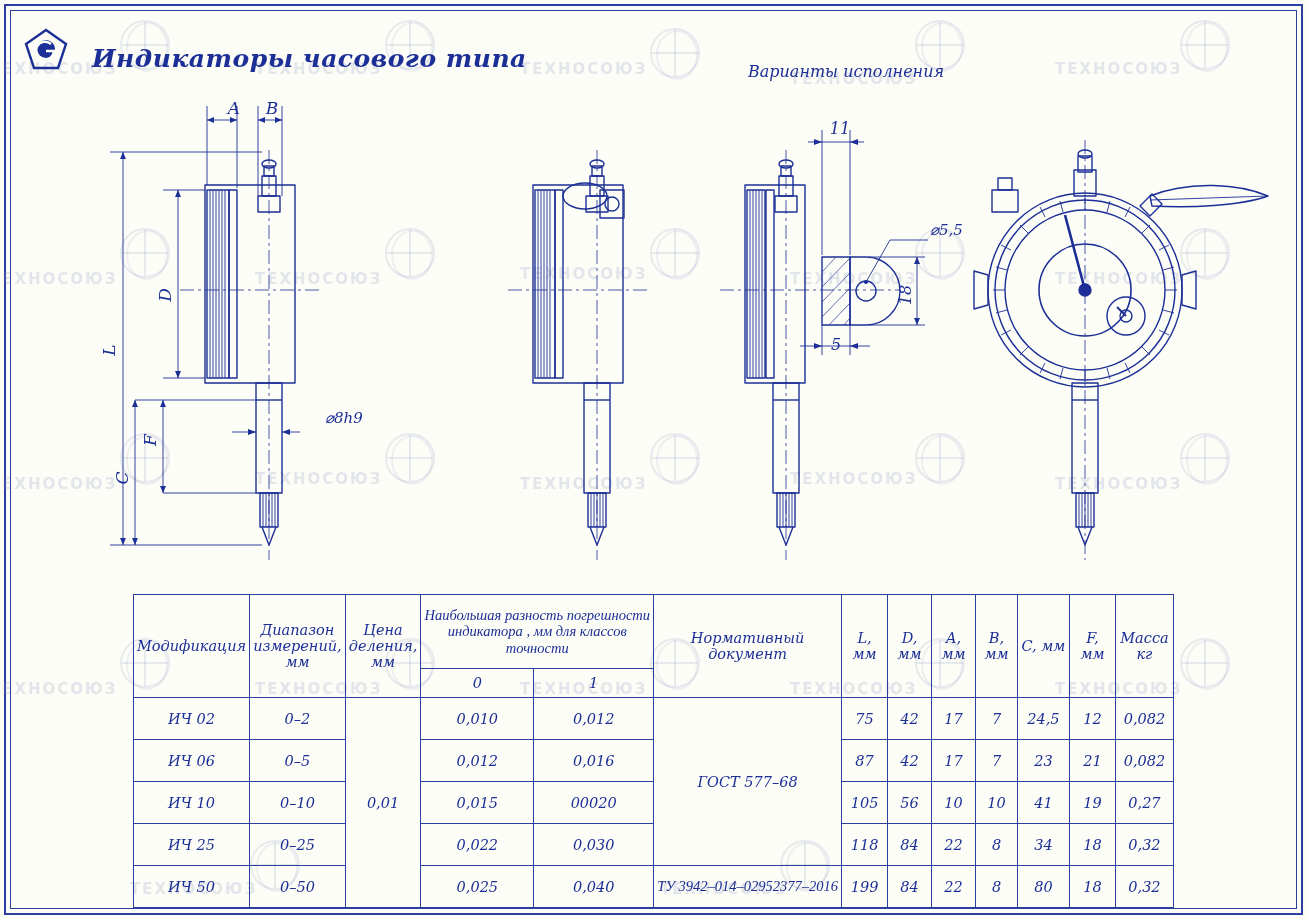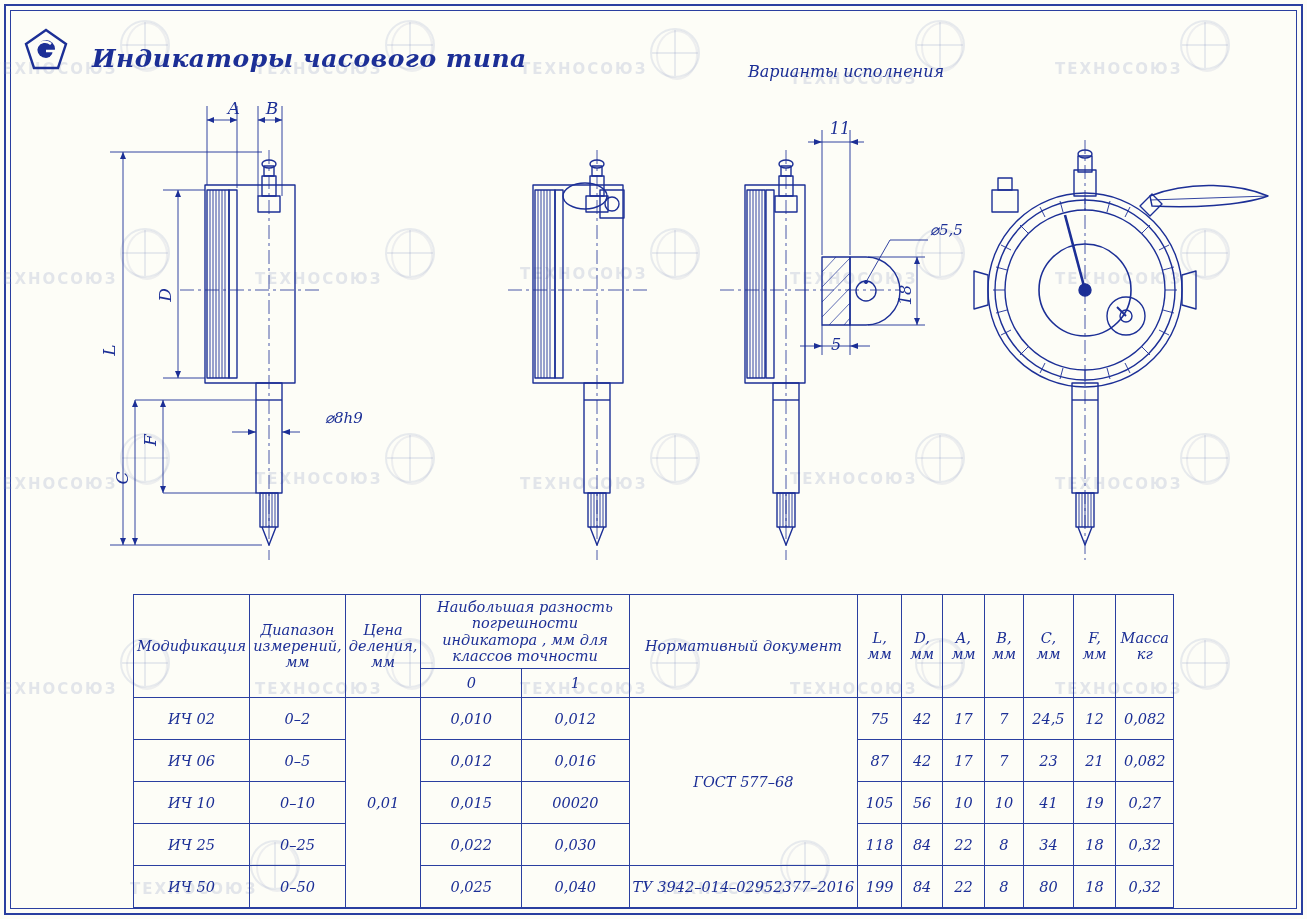--- a/index.html
+++ b/index.html
@@ -36,21 +36,21 @@
 
   
   .tbl-wrap{position:absolute;left:133px;top:594px;width:1041px;}
   table.spec{border-collapse:collapse;width:1041px;
     font-family:"DejaVu Serif",serif;font-style:italic;color:#1c2f96;}
   table.spec td,table.spec th{border:1.4px solid #2a3fa0;text-align:center;vertical-align:middle;
     font-weight:normal;font-size:14.5px;font-style:italic;padding:2px 3px;}
   table.spec .hd{font-size:13.5px;line-height:1.12;height:74px;}
   table.spec .row td{height:37px;}
   .sub{font-size:13.5px;}
-  .small{font-size:12px;}
+  .small{font-size:12px;font-family:Liberation Serif, serif;}
   .nm{white-space:nowrap;}
 </style>
 </head>
 <body>
 
 <div class="sheet">
 
   <div class="border-outer"></div>
   <div class="border-inner"></div>
 

